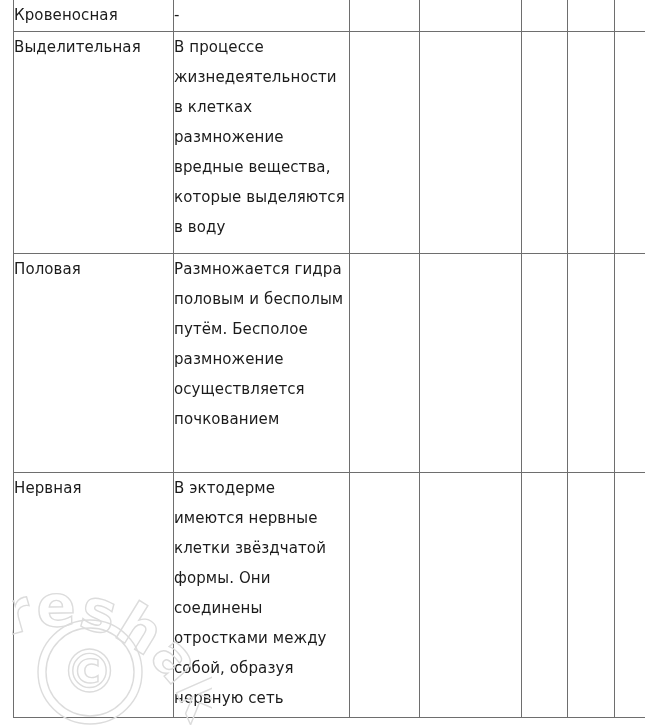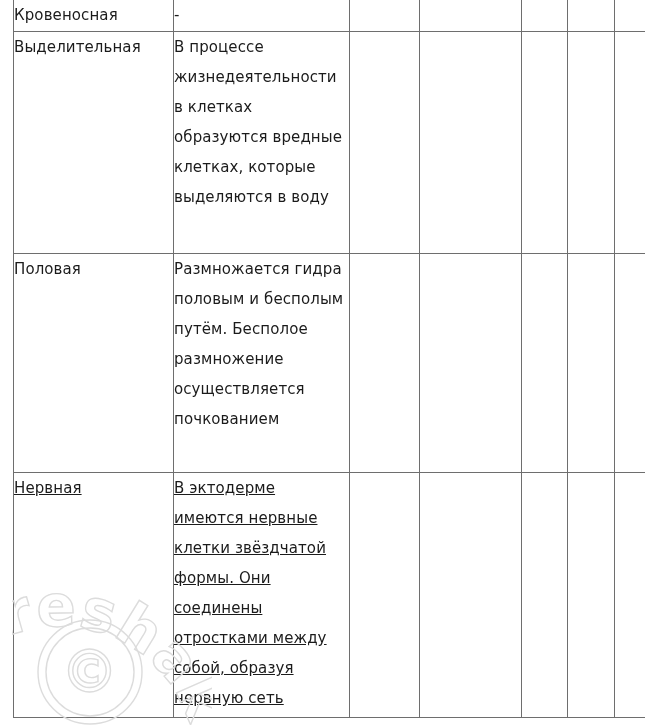--- a/index.html
+++ b/index.html
@@ -63,21 +63,21 @@
   }
 
   .cell-empty {
     padding: 0;
   }
 
   
   tr.row-krovenosnaya td { height: 31px; }
   tr.row-vydelitelnaya td { height: 221px; margin-top: 32px; }
   tr.row-polovaya td { height: 218px; margin-top: 32px; }
-  tr.row-nervnaya td { height: 244px; text-decoration: underline; }
+  tr.row-nervnaya td { height: 244px; }
 
   
   #watermark {
     position: absolute;
     left: 0;
     top: 560px;
     width: 200px;
     height: 165px;
     pointer-events: none;
     overflow: hidden;
@@ -122,21 +122,21 @@
         <td class="cell-desc">-</td>
         <td class="cell-empty"></td>
         <td class="cell-empty"></td>
         <td class="cell-empty"></td>
         <td class="cell-empty"></td>
         <td class="cell-empty"></td>
       </tr>
 
       <tr class="row-vydelitelnaya">
         <td class="cell-name">Выделительная</td>
-        <td class="cell-desc">В процессе жизнедеятельности в клетках образуются вредные клетках, которые выделяются в воду</td>
+        <td class="cell-desc">В процессе жизнедеятельности в клетках размножение вредные вещества, которые выделяются в воду</td>
         <td class="cell-empty"></td>
         <td class="cell-empty"></td>
         <td class="cell-empty"></td>
         <td class="cell-empty"></td>
         <td class="cell-empty"></td>
       </tr>
 
       <tr class="row-polovaya">
         <td class="cell-name">Половая</td>
         <td class="cell-desc">Размножается гидра половым и бесполым путём. Бесполое размножение осуществляется почкованием</td>

